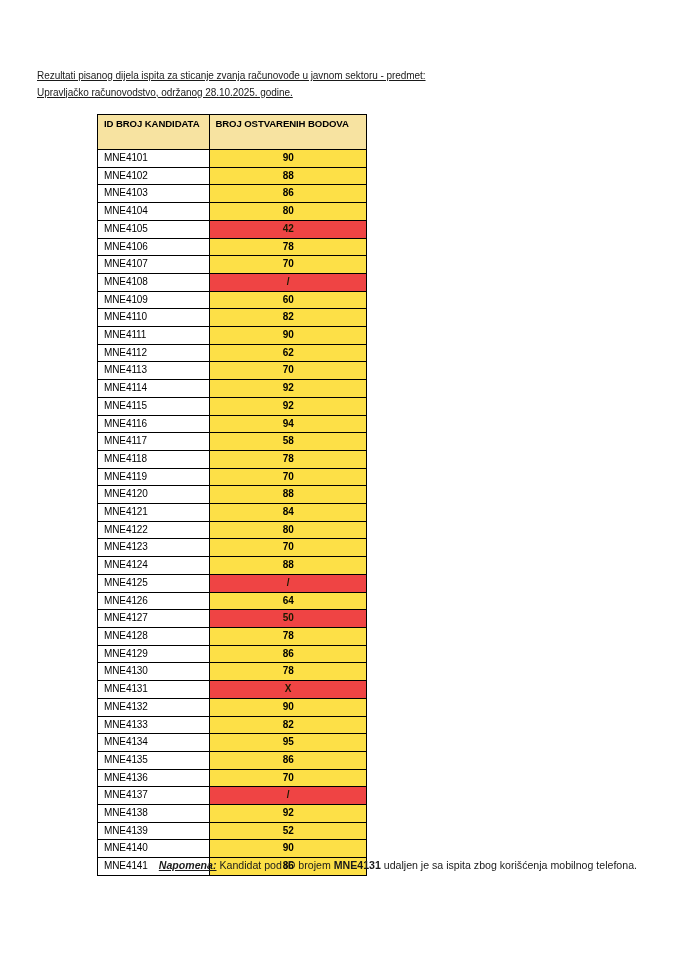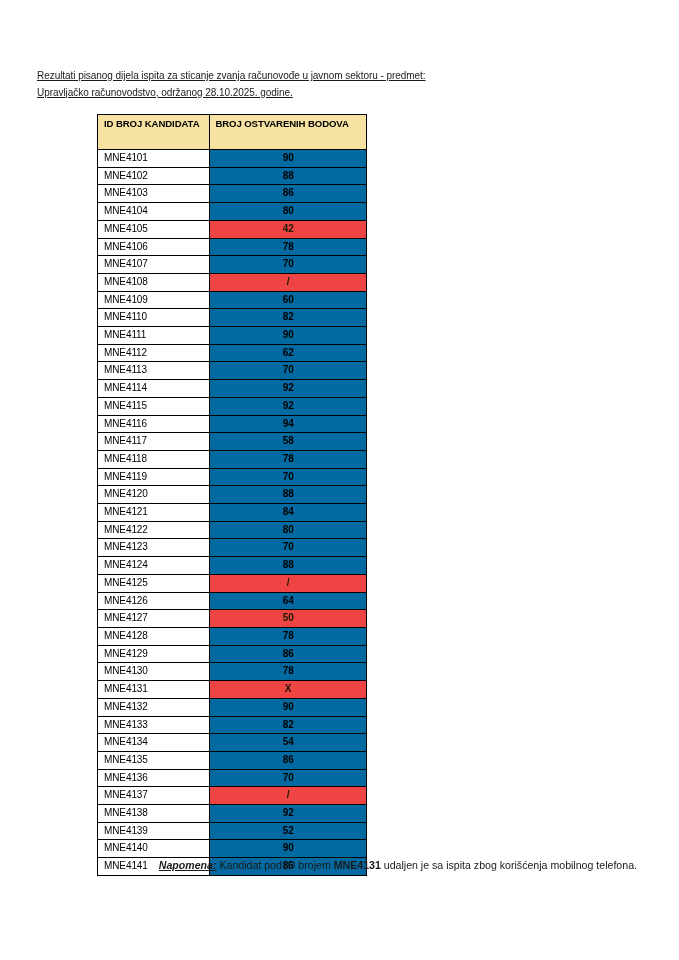--- a/index.html
+++ b/index.html
@@ -74,21 +74,21 @@
     line-height: 16.7px;
     letter-spacing: -0.1px;
   }
   td.score-cell {
     font-size: 10px;
     font-weight: bold;
     text-align: center;
     height: 16.7px;
     line-height: 16.7px;
   }
-  td.score-pass { background: #0369a1; color: #000000; }
+  td.score-pass { background: #fde047; color: #000000; }
   td.score-fail { background: #ef4444; color: #1a1a00; }
 
   .note {
     position: absolute;
     left: 37px;
     top: 858px;
     width: 600px;
     font-size: 10.6px;
     line-height: 15px;
     color: #1a1a1a;
@@ -251,21 +251,21 @@
         <tr>
           <td class="id-cell">MNE4132</td>
           <td class="score-cell score-pass">90</td>
         </tr>
         <tr>
           <td class="id-cell">MNE4133</td>
           <td class="score-cell score-pass">82</td>
         </tr>
         <tr>
           <td class="id-cell">MNE4134</td>
-          <td class="score-cell score-pass">54</td>
+          <td class="score-cell score-pass">95</td>
         </tr>
         <tr>
           <td class="id-cell">MNE4135</td>
           <td class="score-cell score-pass">86</td>
         </tr>
         <tr>
           <td class="id-cell">MNE4136</td>
           <td class="score-cell score-pass">70</td>
         </tr>
         <tr>

